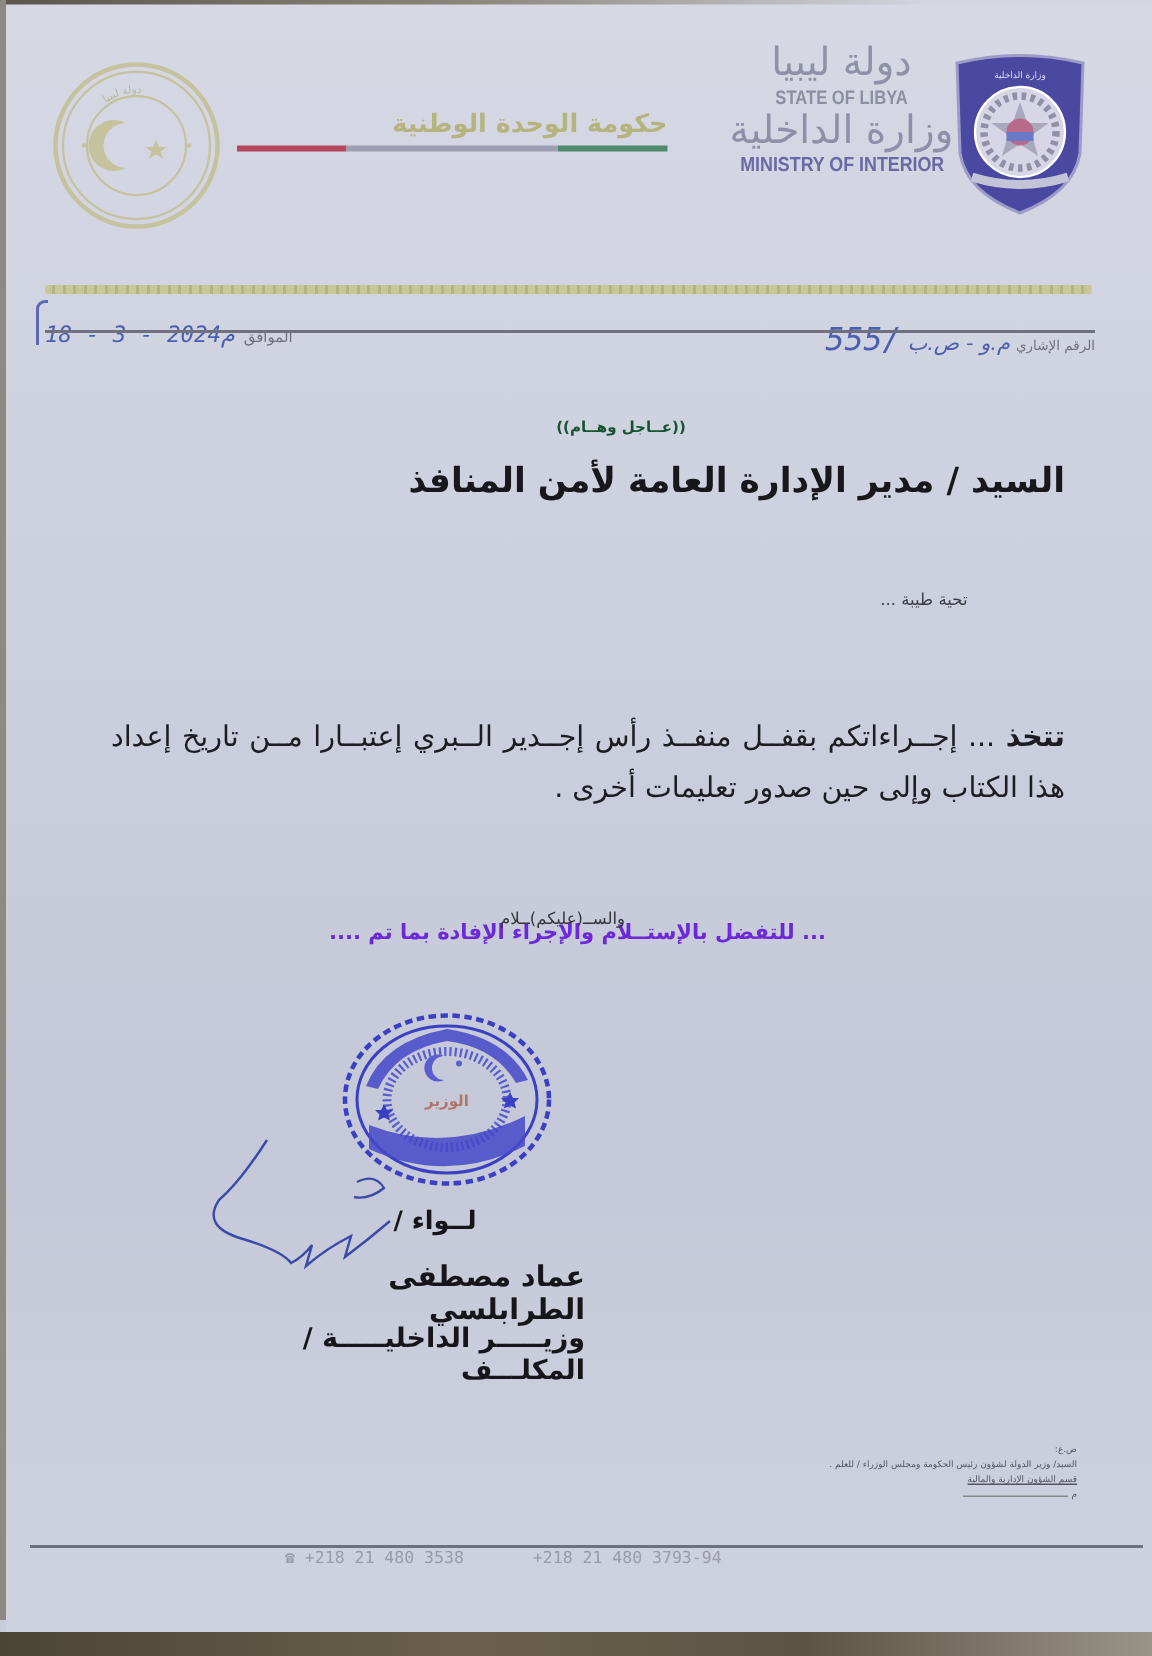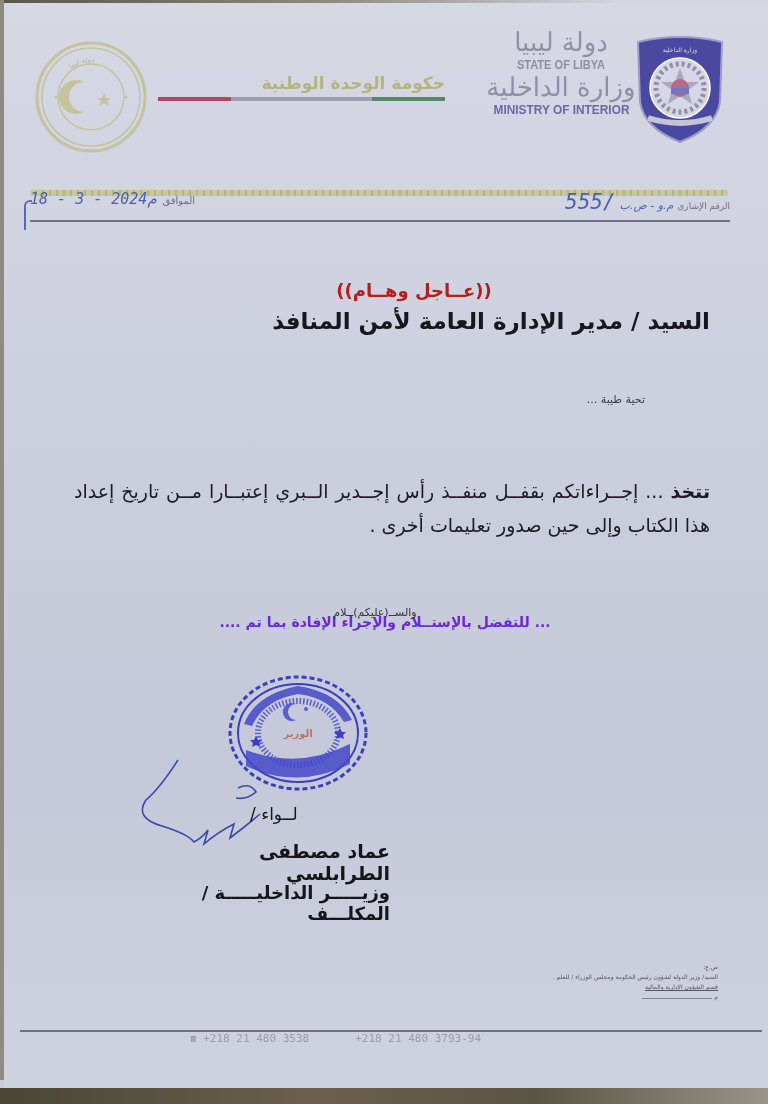--- a/index.html
+++ b/index.html
@@ -51,47 +51,47 @@
   .moi-ministry-en { font-family: "Liberation Sans", sans-serif; font-weight: bold; font-size: 13.5px; color: #6a68a6; line-height: 15px; white-space: nowrap; transform: scaleX(0.88); margin-left: -12px; width: 175px; }
   .moi-office-ar { direction: rtl; font-family: "DejaVu Serif", serif; font-size: 24px; color: #7f7fa8; line-height: 34px; }
   .moi-badge { position: absolute; left: 632px; top: 32px; width: 96px; height: 112px; }
 
   
   .ornament {
     position: absolute; left: 30px; top: 190px; width: 698px; height: 6px;
     background: repeating-linear-gradient(90deg, #c8c79a 0 5px, #b4b487 5px 7px);
     border-radius: 2px;
   }
-  .ref-row { position: absolute; left: 30px; top: 190px; width: 700px; height: 22px; }
+  .ref-row { position: absolute; left: 30px; top: 214px; width: 700px; height: 22px; }
   .date-field { position: absolute; left: 0; top: 0; display: flex; align-items: baseline; gap: 6px; }
   .date-value { font-family: "DejaVu Sans Mono", monospace; font-style: italic; font-size: 15px; color: #4b5fb0; letter-spacing: 1px; }
   .date-label { direction: rtl; font-size: 10px; color: #707080; }
   .ref-field { position: absolute; right: 0; top: 0; display: flex; align-items: baseline; gap: 4px; direction: ltr; }
   .ref-value { font-family: "DejaVu Sans Mono", monospace; font-style: italic; font-size: 21px; color: #4b5fb0; }
-  .ref-code { direction: rtl; font-size: 11px; color: #4b5fb0; font-style: italic; }
+  .ref-code { direction: rtl; font-size: 14px; color: #4b5fb0; font-style: italic; }
   .ref-label { direction: rtl; font-size: 9px; color: #707080; }
   .ref-line { position: absolute; left: 30px; top: 220px; width: 700px; height: 2px; background: #6f7080; }
   .bracket { position: absolute; left: 24px; top: 200px; width: 8px; height: 30px; border-left: 2px solid #5a6bb5; border-top: 2px solid #5a6bb5; border-radius: 6px 0 0 0; }
 
   
-  .urgent { position: absolute; left: 0; top: 280px; width: 768px; text-align: center; direction: rtl; font-weight: bold; font-size: 18px; color: #b91c1c; padding-left: 60px; }
+  .urgent { position: absolute; left: 0; top: 280px; width: 768px; text-align: center; direction: rtl; font-weight: bold; font-size: 10px; color: #14532d; padding-left: 60px; }
   .addressee { position: absolute; left: 170px; top: 308px; width: 540px; direction: rtl; text-align: right; font-weight: bold; font-size: 23px; color: #18181c; }
   .greeting { position: absolute; left: 500px; top: 393px; width: 145px; direction: rtl; text-align: right; font-size: 11px; color: #3c3c44; }
   .body-text {
     position: absolute; left: 74px; top: 474px; width: 636px; direction: rtl; text-align: justify;
     text-align-last: right; font-size: 19px; line-height: 34px; color: #1c1c22;
   }
   .body-text .lead { font-weight: bold; }
   .closing { position: absolute; left: 200px; top: 614px; width: 370px; direction: rtl; text-align: center; font-weight: bold; font-size: 14px; color: #6d28d9; }
   .salutation { position: absolute; left: 300px; top: 606px; width: 150px; direction: rtl; text-align: center; font-size: 11px; color: #35353c; }
 
   
   .stamp { position: absolute; left: 226px; top: 674px; width: 144px; height: 118px; }
   .signature { position: absolute; left: 138px; top: 748px; width: 130px; height: 110px; }
-  .sig-rank { position: absolute; left: 250px; top: 804px; width: 80px; direction: rtl; text-align: left; font-weight: normal; font-size: 17px; color: #16161a; }
+  .sig-rank { position: absolute; left: 250px; top: 804px; width: 80px; direction: rtl; text-align: center; font-weight: bold; font-size: 17px; color: #16161a; }
   .sig-name { position: absolute; left: 150px; top: 840px; width: 240px; direction: rtl; text-align: right; font-weight: bold; font-size: 19px; color: #16161a; }
   .sig-title { position: absolute; left: 120px; top: 882px; width: 270px; direction: rtl; text-align: right; font-weight: bold; font-size: 18px; color: #16161a; letter-spacing: 1px; }
 
   
   .cc-block { position: absolute; left: 470px; top: 962px; width: 248px; direction: rtl; text-align: right; font-size: 6px; color: #555560; line-height: 10px; }
   .cc-block .cc-item-2 { text-decoration: underline; }
   .cc-block .cc-file { display: inline-block; border-bottom: 1px solid #888; min-width: 70px; }
 
   
   .footer-line { position: absolute; left: 20px; top: 1030px; width: 742px; height: 2px; background: #6e7080; }

